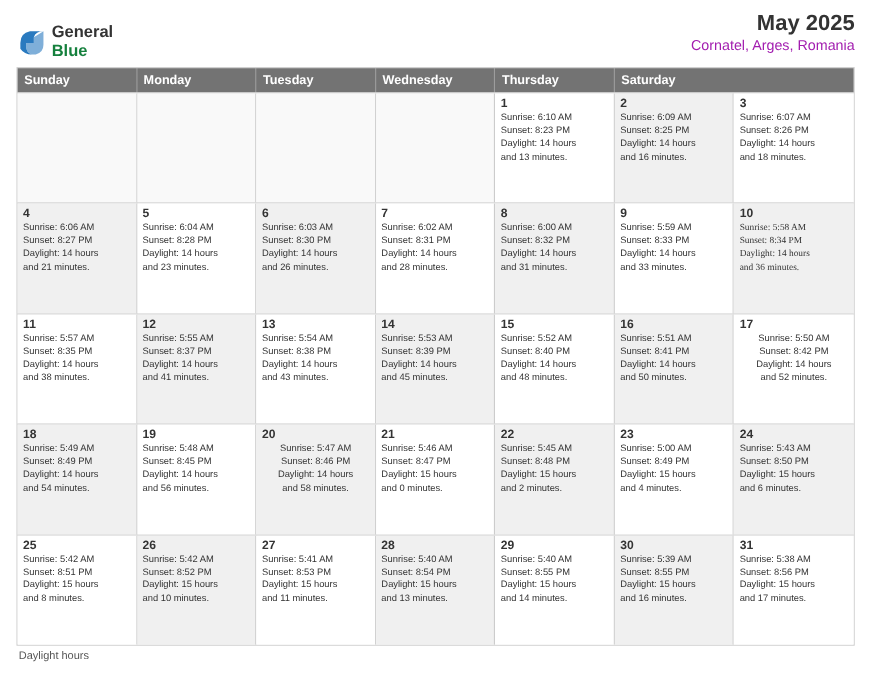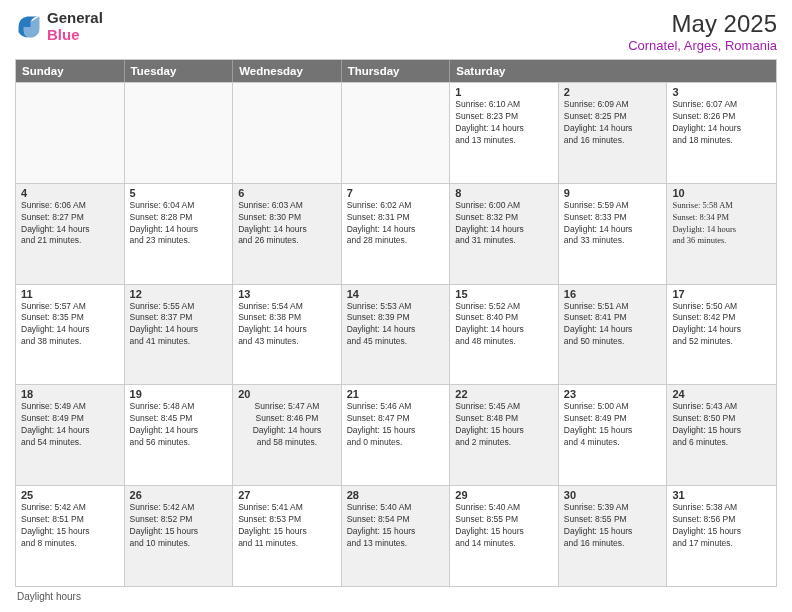--- a/index.html
+++ b/index.html
@@ -20,46 +20,47 @@
     .header {
       display: flex;
       justify-content: space-between;
       align-items: flex-start;
       margin-bottom: 6px;
     }
     .logo {
       display: flex;
       align-items: center;
       gap: 4px;
+      margin-top: 12px;
     }
     .logo-text {
       display: flex;
       flex-direction: column;
       line-height: 1.1;
     }
     .logo-general {
       font-size: 15px;
       font-weight: bold;
       color: #333;
     }
     .logo-blue {
       font-size: 15px;
       font-weight: bold;
-      color: #ec4899;
+      color: #15803d;
     }
     .logo-icon {
       width: 28px;
       height: 28px;
     }
     .title-block {
       text-align: right;
     }
     .title-main {
-      font-size: 24px;
-      font-weight: normal;
+      font-size: 20px;
+      font-weight: bold;
       color: #333;
     }
     .title-sub {
       font-size: 13px;
       color: #a21caf;
     }
     .calendar {
       flex: 1;
       display: flex;
       flex-direction: column;
@@ -137,20 +138,21 @@
     </div>
     <div class="title-block">
       <div class="title-main">May 2025</div>
       <div class="title-sub">Cornatel, Arges, Romania</div>
     </div>
   </div>
 
   <div class="calendar">
     <div class="cal-header-row">
     <div class="cal-header-cell">Sunday</div>
+        <div class="cal-header-cell">Monday</div>
         <div class="cal-header-cell">Tuesday</div>
         <div class="cal-header-cell">Wednesday</div>
         <div class="cal-header-cell">Thursday</div>
         <div class="cal-header-cell">Saturday</div>
       </div>
     <div class="cal-body">
     <div class="cal-row">
           <div class="cal-cell empty"></div>
           <div class="cal-cell empty"></div>
           <div class="cal-cell empty"></div>
@@ -266,21 +268,21 @@
           </div>
           <div class="cal-cell shaded">
             <span class="day-num">16</span>
             <div class="day-info" style="white-space: pre-line;">Sunrise: 5:51 AM
 Sunset: 8:41 PM
 Daylight: 14 hours
 and 50 minutes.</div>
           </div>
           <div class="cal-cell">
             <span class="day-num">17</span>
-            <div class="day-info" style="white-space: pre-line;">Sunrise: 5:50 AM
+            <div class="day-info" style="white-space: pre-line; text-align: center;">Sunrise: 5:50 AM
 Sunset: 8:42 PM
 Daylight: 14 hours
 and 52 minutes.</div>
           </div>
         </div>
         <div class="cal-row">
           <div class="cal-cell shaded">
             <span class="day-num">18</span>
             <div class="day-info" style="white-space: pre-line;">Sunrise: 5:49 AM
 Sunset: 8:49 PM

